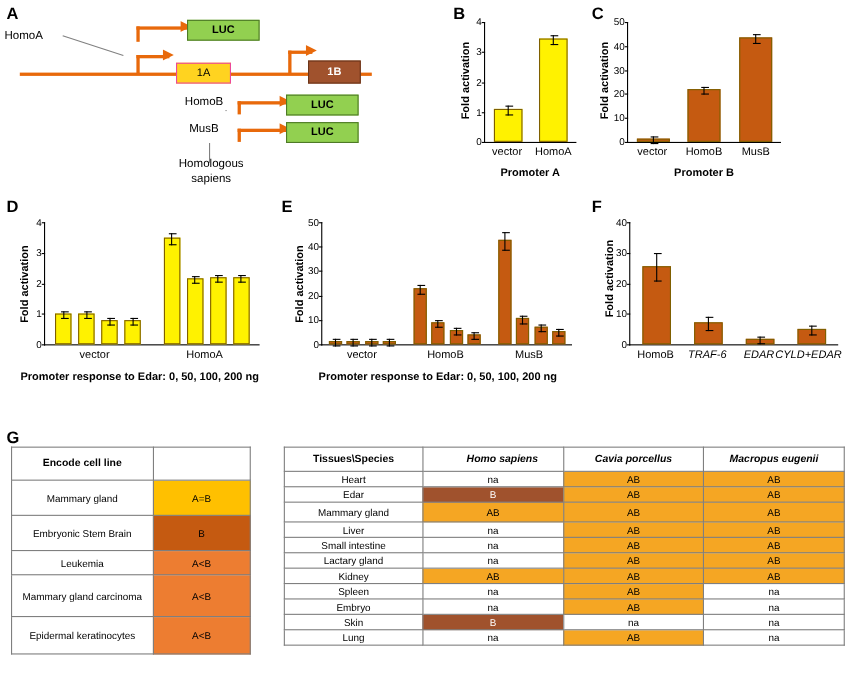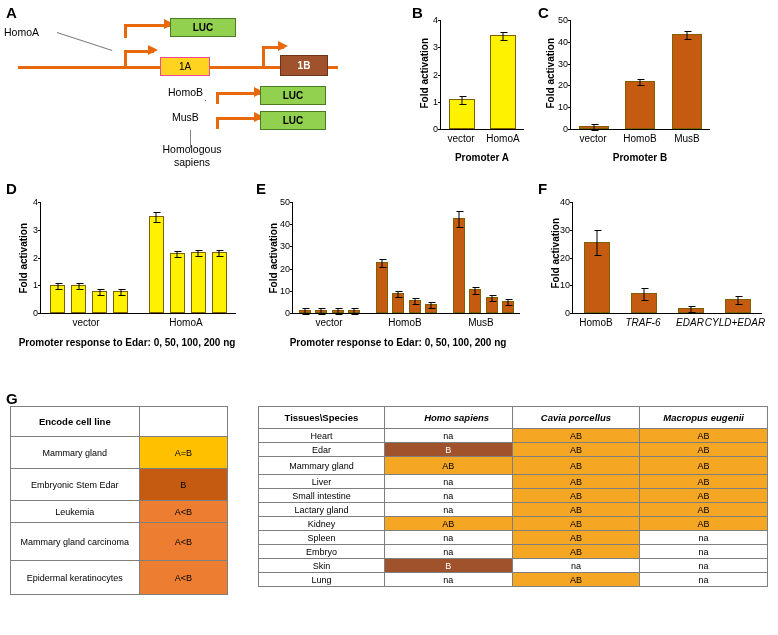--- a/index.html
+++ b/index.html
@@ -399,21 +399,21 @@
     <tbody>
         <tr>
       <th class="hdr" style="height:30px; width:128px;">Encode cell line</th>
       <th class="hdr" style="height:30px; width:88px;"></th>
     </tr>
     <tr>
       <td style="height:32px;">Mammary gland</td>
       <td style="height:32px; background:#FFC000;">A=B</td>
     </tr>
     <tr>
-      <td style="height:32px;">Embryonic Stem Edar</td>
+      <td style="height:32px;">Embryonic Stem Brain</td>
       <td style="height:32px; background:#C55A11;">B</td>
     </tr>
     <tr>
       <td style="height:22px;">Leukemia</td>
       <td style="height:22px; background:#ED7D31;">A&lt;B</td>
     </tr>
     <tr>
       <td style="height:38px;">Mammary gland carcinoma</td>
       <td style="height:38px; background:#ED7D31;">A&lt;B</td>
     </tr>

